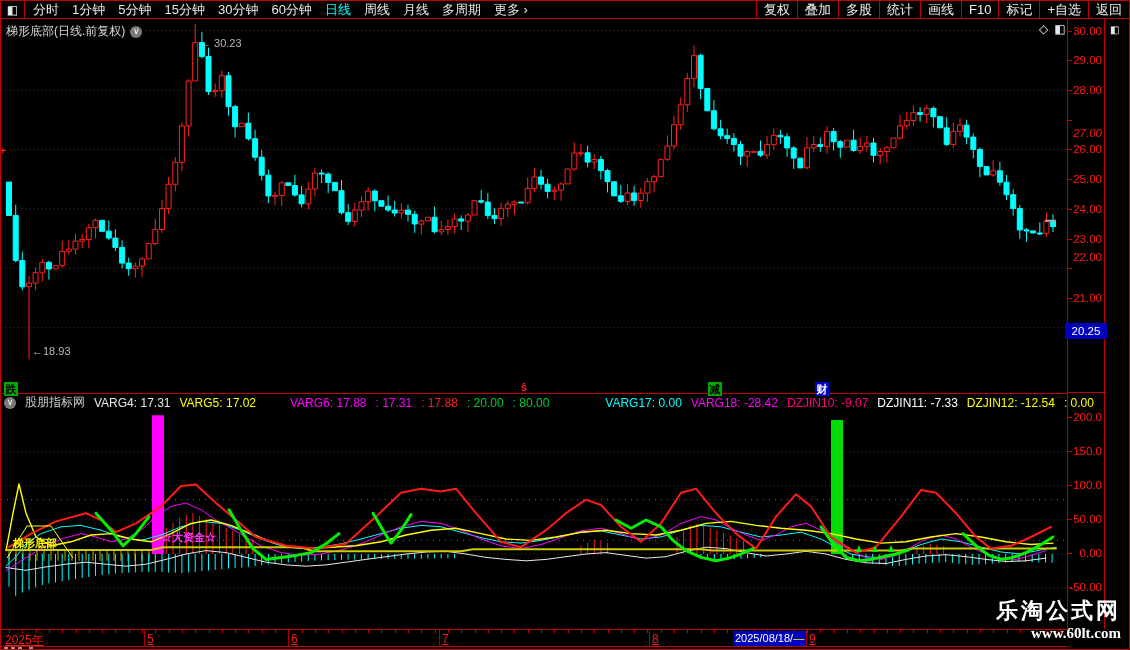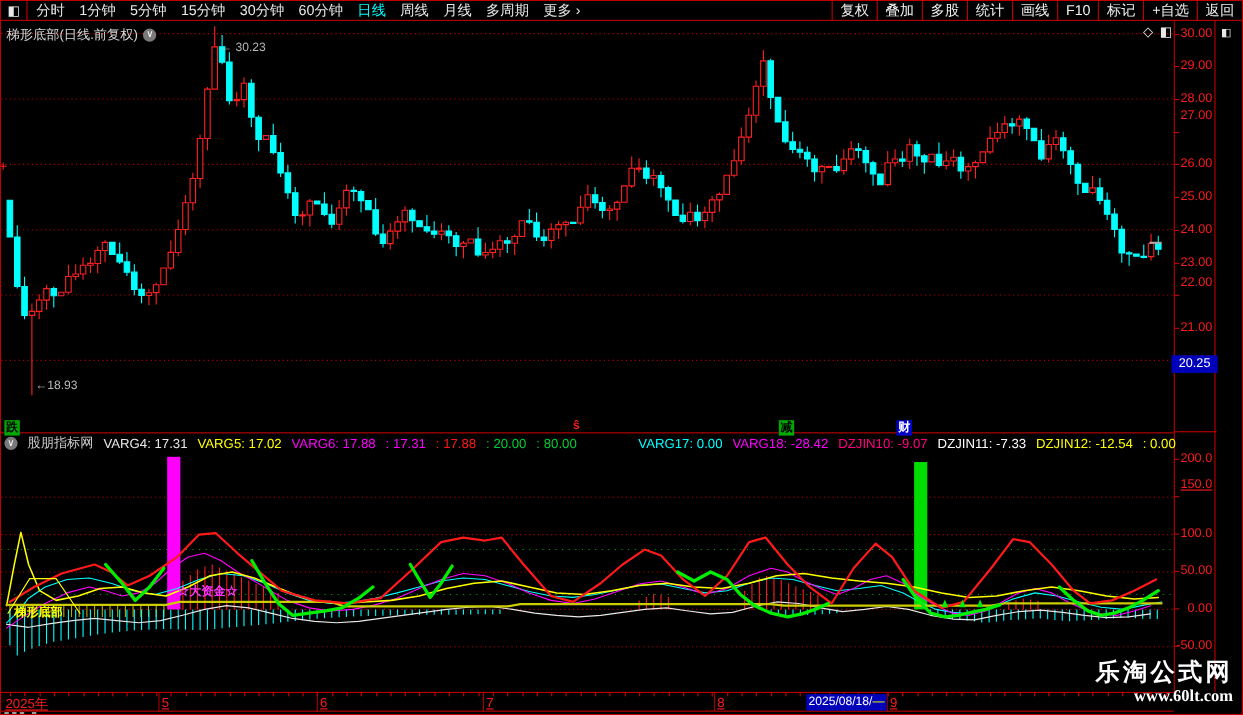--- a/index.html
+++ b/index.html
@@ -181,69 +181,69 @@
         <polyline points="228,115.8 240,136.2 252,154.6 265,165.4 280,163.4 295,161.4 310,158.6 325,149.8 338,139.6" fill="none" stroke="#00ee00" stroke-width="3" stroke-linejoin="round" stroke-linecap="round"></polyline>
         <polyline points="372,119.2 382,136.2 390,149.1 400,136.2 410,120.6" fill="none" stroke="#00ee00" stroke-width="3" stroke-linejoin="round" stroke-linecap="round"></polyline>
         <polyline points="615,126.0 630,134.2 645,126.0 660,132.8 672,146.4 685,156.6 700,163.4 715,166.8 728,164.1 740,160.0 752,154.6" fill="none" stroke="#00ee00" stroke-width="3" stroke-linejoin="round" stroke-linecap="round"></polyline>
         <polyline points="820,132.8 832,149.8 845,163.4 858,166.8 870,165.4 882,162.7 895,160.0 908,155.9" fill="none" stroke="#00ee00" stroke-width="3" stroke-linejoin="round" stroke-linecap="round"></polyline>
         <polyline points="962,139.6 975,151.8 988,161.4 1000,165.4 1012,163.4 1025,158.6 1038,151.8 1052,143.0" fill="none" stroke="#00ee00" stroke-width="3" stroke-linejoin="round" stroke-linecap="round"></polyline>
         <path d="M6,164 L26,132 L50,132 L72,164" stroke="#ffff00" fill="none" stroke-width="1"></path>
         <path d="M858,151 L855,158 L861,158Z" fill="#00ee00"></path>
         <path d="M874,151 L871,158 L877,158Z" fill="#00ee00"></path>
         <path d="M890,151 L887,158 L893,158Z" fill="#00ee00"></path>
       </svg>
-    <div class="ind-anno" id="anno-ladder" style="left: 12px; top: 142px; color: rgb(255, 255, 0); margin-top: 13px;">梯形底部</div>
+    <div class="ind-anno" id="anno-ladder" style="left: 12px; top: 142px; color: rgb(255, 255, 0);">梯形底部</div>
     <div class="ind-anno" id="anno-bigmoney" style="left: 160px; top: 136px; color: rgb(255, 51, 255);">☆大资金☆</div>
   </div>
 
   <div id="ind-header">
     <span class="drop-circle">∨</span>
     <span id="ind-name">股朋指标网</span>
   <span class="p" style="color: rgb(232, 232, 232);">VARG4: 17.31</span>
       <span class="p" style="color: rgb(255, 255, 0);">VARG5: 17.02</span>
-      <span class="p" style="color: rgb(255, 0, 255);">VARG6: 17.88</span>
+      <span class="p" style="color: rgb(255, 0, 255); margin-left: 25px;">VARG6: 17.88</span>
       <span class="p" style="color: rgb(255, 0, 255);">: 17.31</span>
       <span class="p" style="color: rgb(255, 26, 26);">: 17.88</span>
       <span class="p" style="color: rgb(0, 204, 51);">: 20.00</span>
       <span class="p" style="color: rgb(0, 204, 51);">: 80.00</span>
       <span class="p" style="color: rgb(0, 255, 255); margin-left: 47px;">VARG17: 0.00</span>
       <span class="p" style="color: rgb(255, 0, 255);">VARG18: -28.42</span>
       <span class="p" style="color: rgb(255, 0, 128);">DZJIN10: -9.07</span>
       <span class="p" style="color: rgb(255, 255, 255);">DZJIN11: -7.33</span>
       <span class="p" style="color: rgb(255, 255, 0);">DZJIN12: -12.54</span>
       <span class="p" style="color: rgb(255, 255, 0);">: 0.00</span>
     </div>
 
   <div id="price-axis">
     <div id="price-tag">20.25</div>
   <span class="ax-label" style="top: 5.6px;">30.00</span>
       <div class="ax-tick" style="top: 11.6px;"></div>
       <span class="ax-label" style="top: 35.3px;">29.00</span>
       <div class="ax-tick" style="top: 41.3px;"></div>
       <span class="ax-label" style="top: 65px;">28.00</span>
       <div class="ax-tick" style="top: 71px;"></div>
-      <span class="ax-label" style="top: 80px;">27.00</span>
+      <span class="ax-label" style="top: 108px; font-style: italic;">27.00</span>
       <div class="ax-tick" style="top: 100.7px;"></div>
       <span class="ax-label" style="top: 124.4px;">26.00</span>
       <div class="ax-tick" style="top: 130.4px;"></div>
       <span class="ax-label" style="top: 154.1px;">25.00</span>
       <div class="ax-tick" style="top: 160.1px;"></div>
       <span class="ax-label" style="top: 183.8px;">24.00</span>
       <div class="ax-tick" style="top: 189.8px;"></div>
       <span class="ax-label" style="top: 213.5px;">23.00</span>
       <div class="ax-tick" style="top: 219.5px;"></div>
       <span class="ax-label" style="top: 232px;">22.00</span>
       <div class="ax-tick" style="top: 249.2px;"></div>
       <span class="ax-label" style="top: 272.9px;">21.00</span>
       <div class="ax-tick" style="top: 278.9px;"></div>
       <span class="ax-label" style="top: 302.6px;">20.00</span>
       <div class="ax-tick" style="top: 308.6px;"></div>
       <span class="ax-label" style="top: 392px; text-align: center;">200.0</span>
       <div class="ax-tick" style="top: 398px;"></div>
-      <span class="ax-label" style="top: 416px; text-decoration: underline;">150.0</span>
+      <span class="ax-label" style="top: 426px;">150.0</span>
       <div class="ax-tick" style="top: 432px;"></div>
       <span class="ax-label" style="top: 460px;">100.0</span>
       <div class="ax-tick" style="top: 466px;"></div>
       <span class="ax-label" style="top: 494px;">50.00</span>
       <div class="ax-tick" style="top: 500px;"></div>
       <span class="ax-label" style="top: 528px;">0.00</span>
       <div class="ax-tick" style="top: 534px;"></div>
       <span class="ax-label" style="top: 562px;">-50.00</span>
       <div class="ax-tick" style="top: 568px;"></div>
       <div style="position: absolute; left: 0px; top: 373px; width: 38px; height: 1px; background: rgb(192, 0, 0);"></div>

